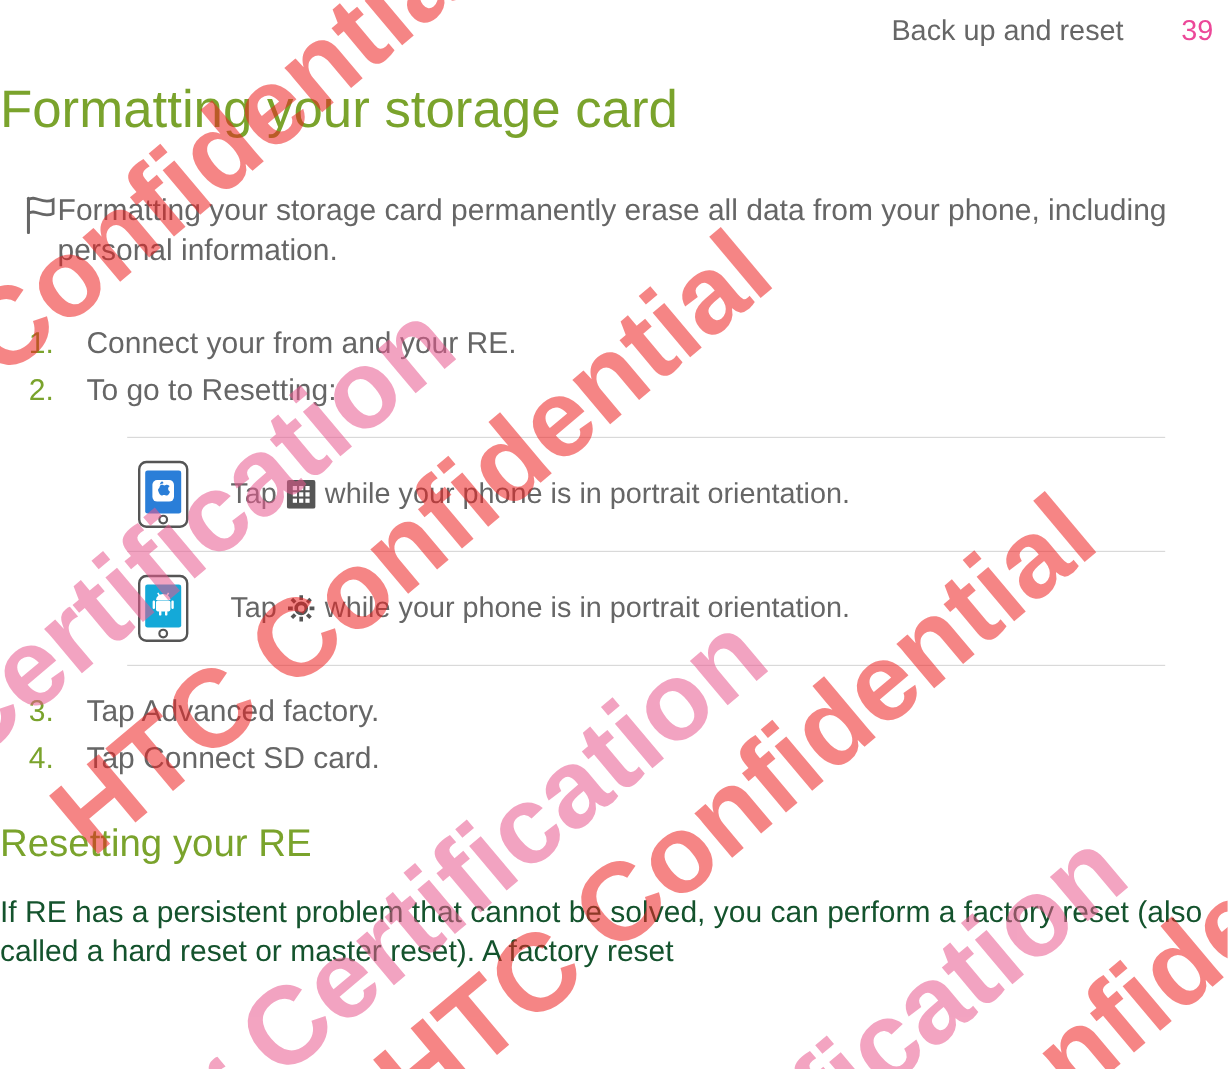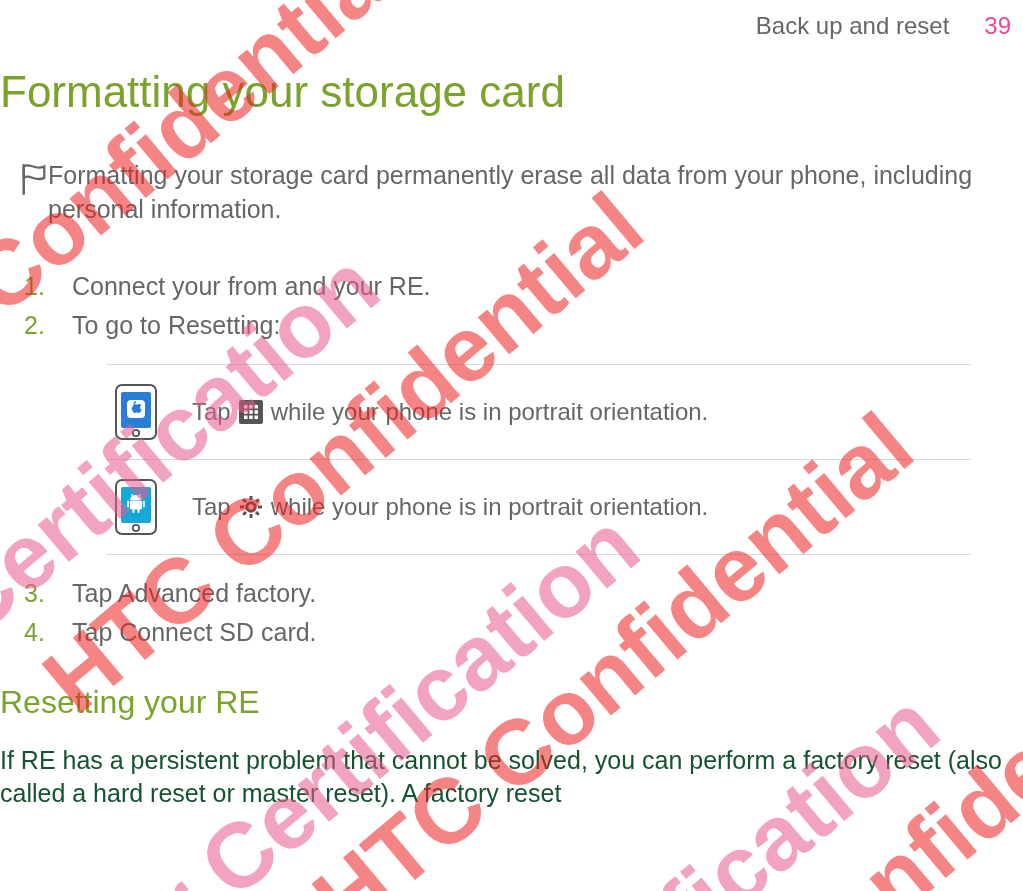--- a/index.html
+++ b/index.html
@@ -1,17 +1,17 @@
 <!DOCTYPE html>
 <html><head>
 <meta charset="utf-8">
 <style>
 html,body{margin:0;padding:0;font-family:Helvetica,Arial,sans-serif;color:#666;background:#fff;width:1023px;height:891px;position:relative;overflow:hidden}
 .page{position:relative;padding:12px 8px 0 0}
-.header{display:flex;justify-content:flex-end;align-items:flex-start;gap:35px;padding-right:4px;font-size:24px;color:#666}
+.header{display:flex;justify-content:flex-end;align-items:flex-start;gap:48px;padding-right:4px;font-size:24px;color:#666}
 .header .pagenum{color:#ec4899}
 h1,h2{color:#7aa32c;font-weight:normal;margin:26px 0 40px 0;font-size:44px;line-height:1.2}
 h2{font-size:32px;margin:36px 0 22px 0}
 .warning{display:flex;align-items:flex-start;margin:31px 0 46px 20px}
 .warning .flag{width:28px;height:32px;flex:0 0 auto;margin-top:4px}
 .warning p{margin:0;font-size:25px;line-height:1.35;color:#666}
 ol.steps{list-style:none;padding:0;margin:0 0 0 24px}
 ol.steps>li{display:flex;gap:24px;font-size:25px;color:#666;margin:10px 0}
 ol.steps>li .num{color:#7aa32c;min-width:24px}
 .device-table{margin:24px 0 24px 106px;border-top:1px solid #d9d9d9;border-bottom:1px solid #d9d9d9;width:865px}

